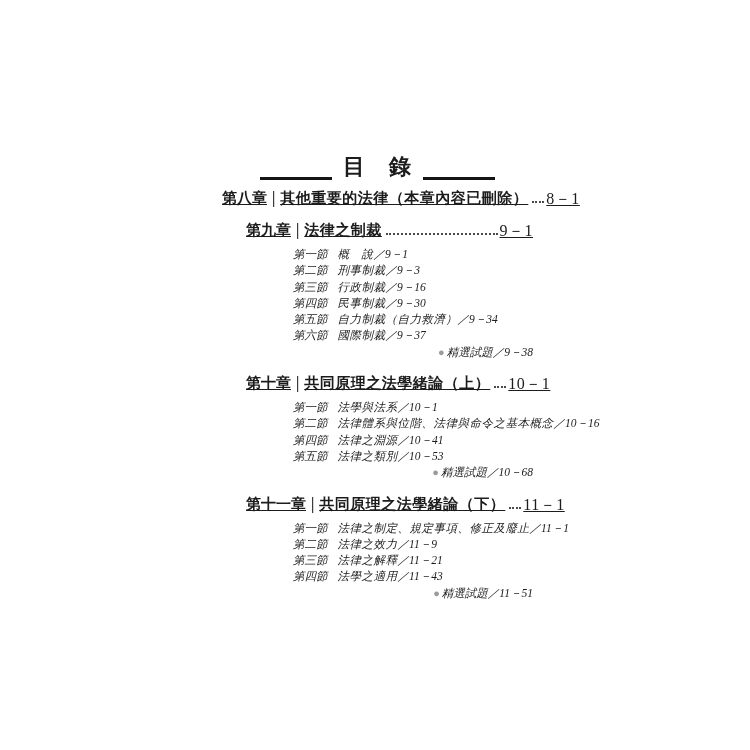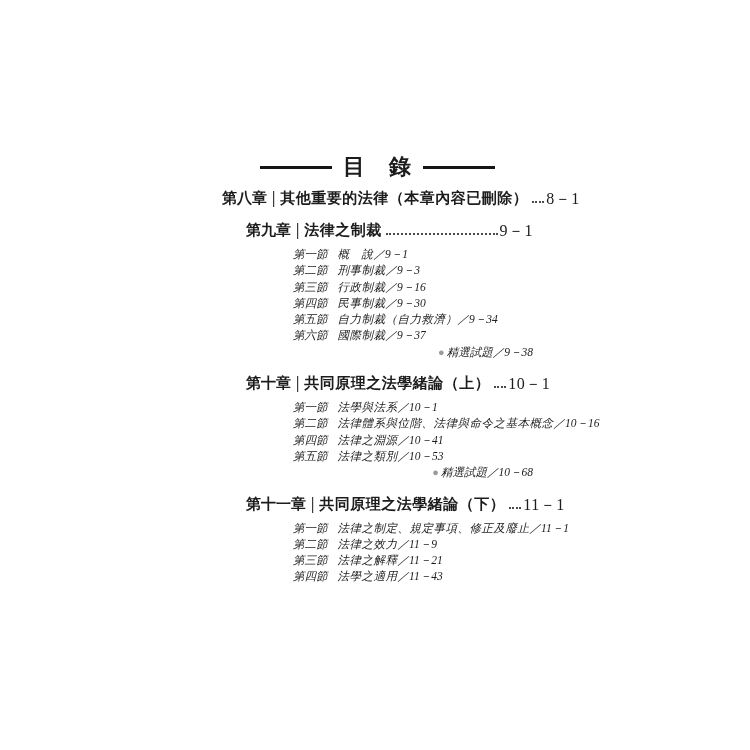--- a/index.html
+++ b/index.html
@@ -14,21 +14,21 @@
   }
   .toc {
     position: absolute;
     left: 222px;
     top: 152px;
     width: 311px;
   }
   
   .title-row {
     display: flex;
-    align-items: center;
+    align-items: flex-end;
     justify-content: center;
     gap: 11px;
     padding-top: 2px;
     margin-bottom: 10px;
   }
   .title-rule {
     width: 72px;
     height: 3px;
     background: #151515;
   }
@@ -41,20 +41,21 @@
   }
   
   .chapter + .chapter { margin-top: 15px; margin-left: 24px; }
   .ch-heading {
     display: flex;
     align-items: center;
     font-weight: bold;
     font-size: 15px;
     line-height: 17px;
     white-space: nowrap;
+    text-decoration: underline;
   }
   .ch-sep {
     margin: 0 5px;
     font-weight: bold;
     transform: scaleY(1.1);
   }
   .ch-title { letter-spacing: 0.5px; }
   .leader {
     flex: 1;
     min-width: 12px;
@@ -204,18 +205,21 @@
   </div>
 
   <div class="sec-row">
     <span class="sec-num">第三節</span><span class="sec-title">法律之解釋</span><span class="sec-slash">／</span><span class="sec-page">11－21</span>
   </div>
 
   <div class="sec-row">
     <span class="sec-num">第四節</span><span class="sec-title">法學之適用</span><span class="sec-slash">／</span><span class="sec-page">11－43</span>
   </div>
 
+  <div class="exercise-row">
+    <span class="bullet">●</span><span>精選試題</span><span>／</span><span>11－51</span>
+  </div>
 </div>
   </div>
 </div>
 
   </div>
 </div>
 
 </body></html>

